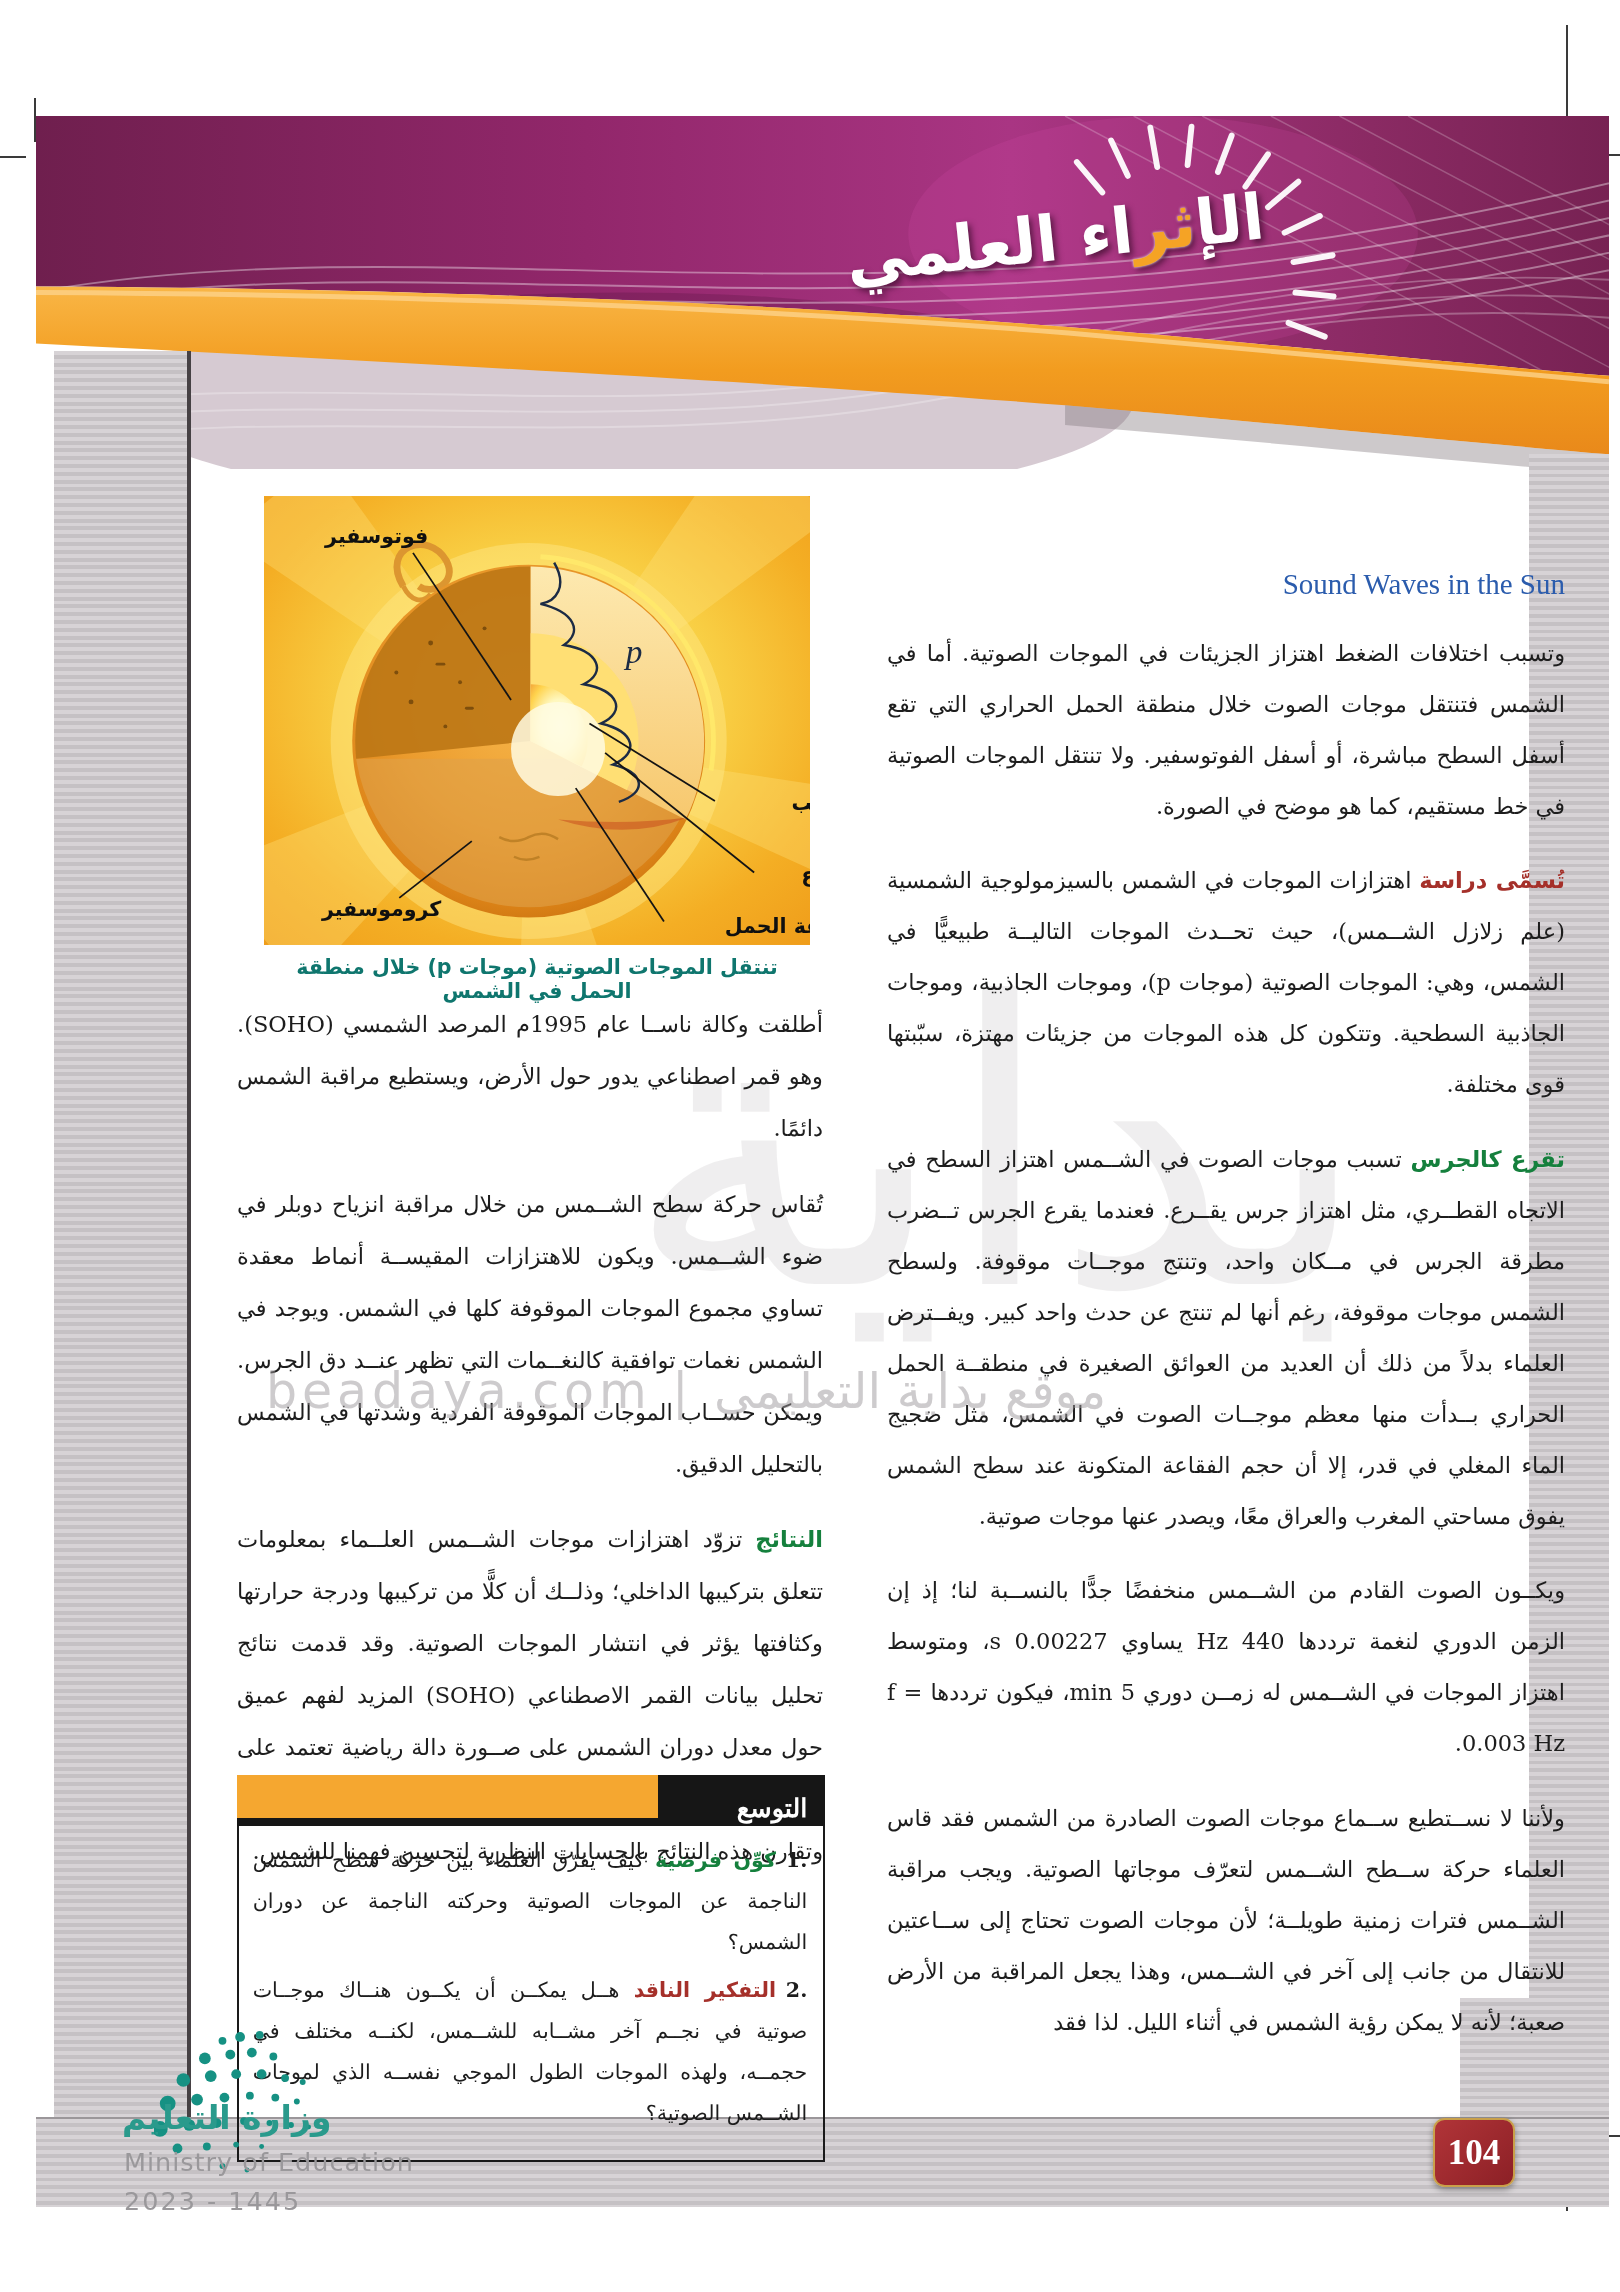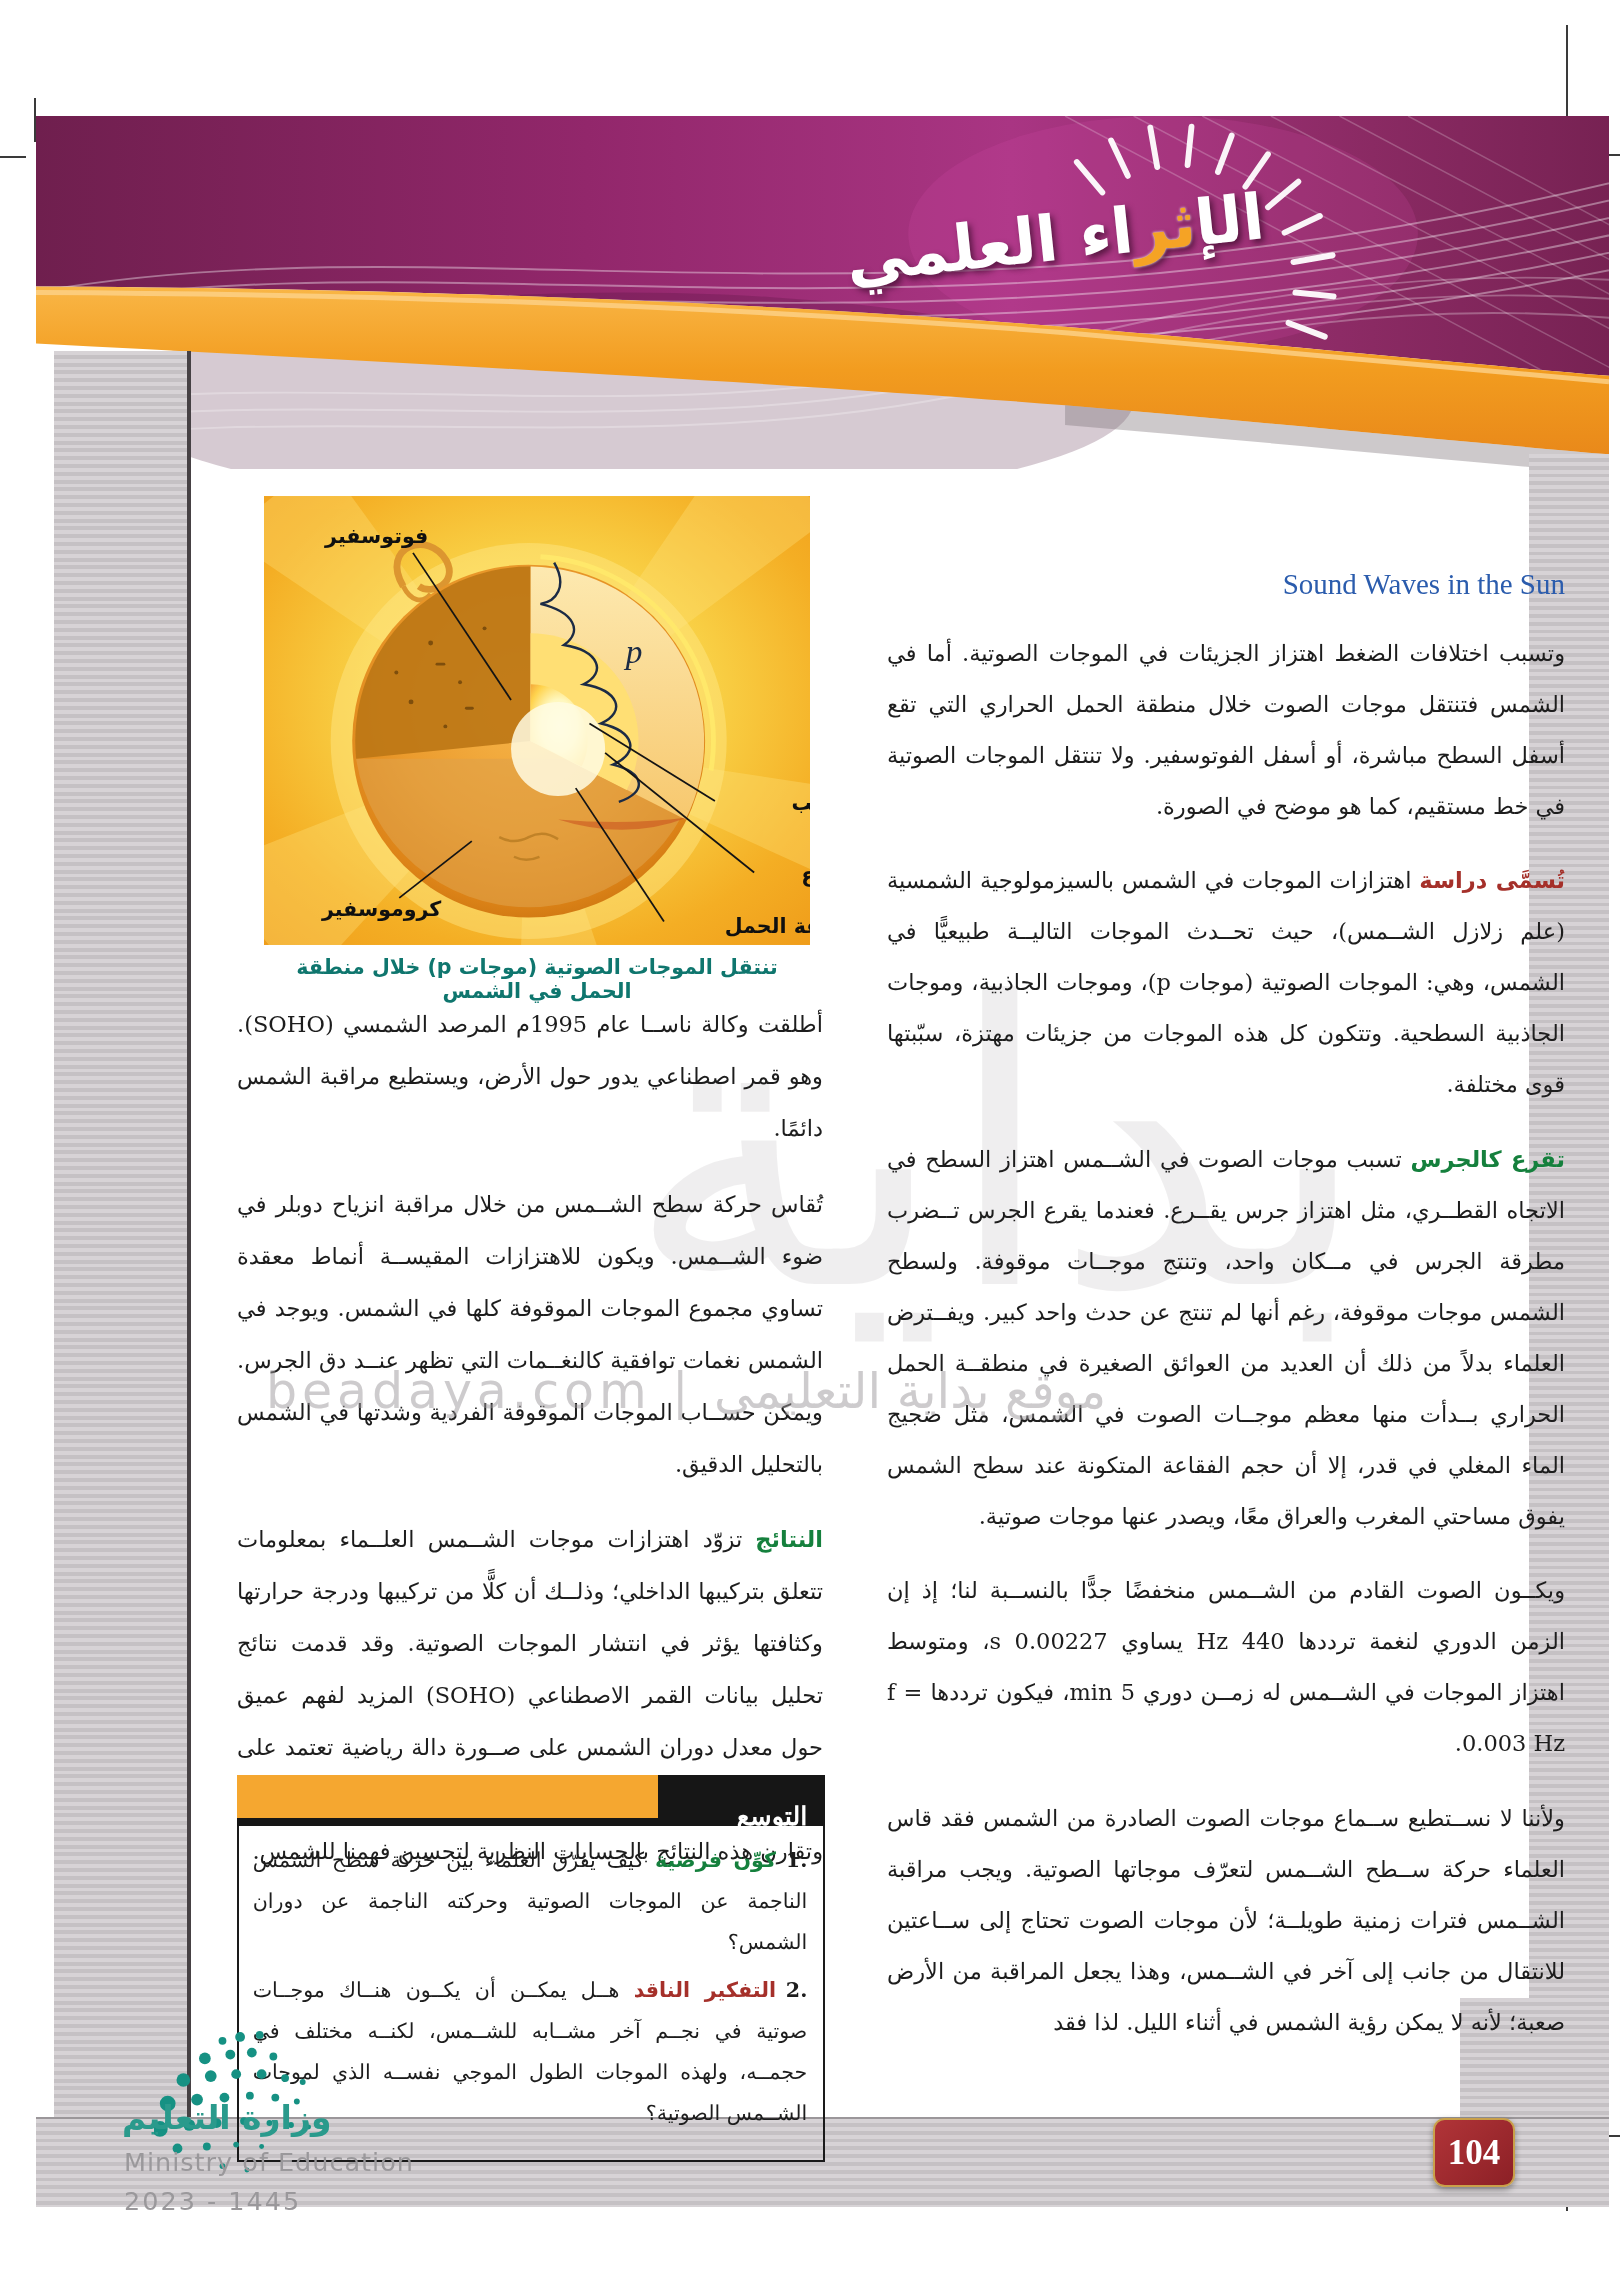--- a/index.html
+++ b/index.html
@@ -27,21 +27,21 @@
   .col-side{left:201px;top:882px;width:586px;font-size:22.5px;line-height:52px;}
   .col p{margin:0 0 23.5px 0;}
   .article-heading{display:flex;flex-direction:row;gap:39px;align-items:baseline;margin-bottom:17.6px;}
   .h-ar{font-family:"DejaVu Sans", sans-serif;font-weight:bold;font-size:27.4px;color:#16355e;}
   .h-en{font-family:"Liberation Serif", serif;font-size:29px;color:#2b5cad;direction:ltr;}
   .lead-red{color:#a5302a;font-weight:bold;font-family:"DejaVu Sans", sans-serif;}
   .lead-blue{color:#15803d;font-weight:bold;font-family:"DejaVu Sans", sans-serif;}
   .expand-box{position:absolute;left:201px;top:1659px;width:588px;z-index:2;}
   .expand-header{position:relative;height:51px;background:#161616;}
   .expand-header .orange-bar{position:absolute;left:0;top:0;width:421px;height:43px;background:#f5a730;}
-  .expand-header .label{position:absolute;right:17.6px;top:16px;height:51px;line-height:51px;color:#fff;
+  .expand-header .label{position:absolute;right:17.6px;top:8px;height:51px;line-height:51px;color:#fff;
     font-family:Liberation Sans, sans-serif;font-weight:bold;font-size:25.5px;}
   .expand-body{border:2px solid #1a1a1a;border-top:none;padding:13.7px 15.7px 17.6px 13.7px;direction:rtl;
     font-size:20.6px;line-height:41px;color:#1d1d1d;text-align:justify;background:transparent;}
   .expand-item{margin-bottom:7.8px;}
   .expand-item .num{font-weight:bold;direction:ltr;unicode-bidi:bidi-override;display:inline-block;margin-left:9.8px;}
   .badge{position:absolute;left:1397px;top:2002px;width:82px;height:69px;border-radius:11.8px;
     background:linear-gradient(135deg,#b13438,#8c2026);border:2.9px solid #c9a04a;box-sizing:border-box;
     color:#fff;font-family:"Liberation Serif", serif;font-weight:bold;font-size:35px;
     display:flex;align-items:center;justify-content:center;z-index:4;box-shadow:0 2.9px 5.9px rgba(0,0,0,.35);}
   .moe-logo{position:absolute;left:118px;top:1913px;z-index:3;}

